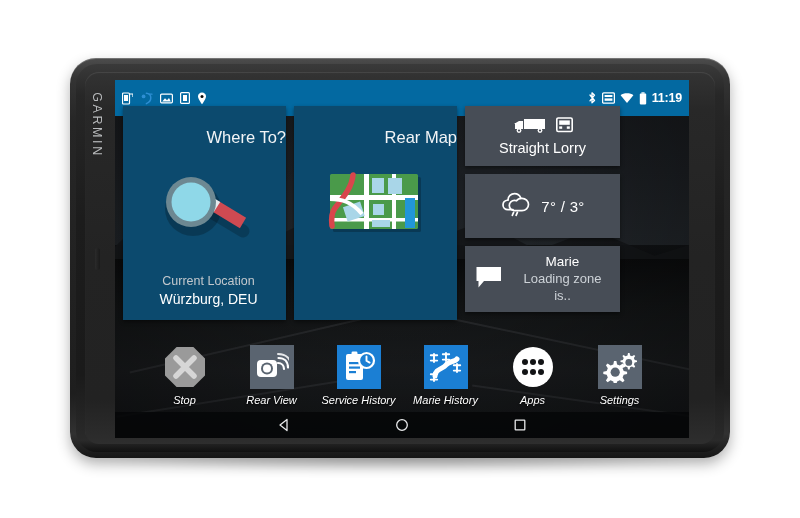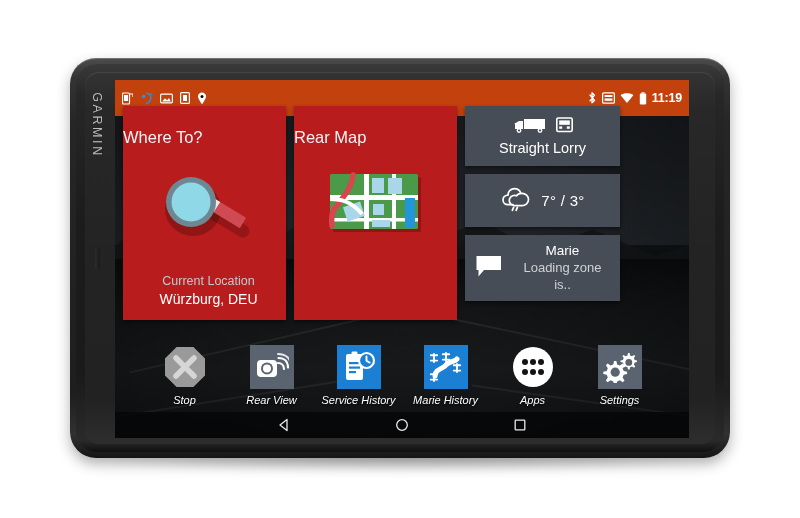--- a/index.html
+++ b/index.html
@@ -115,21 +115,21 @@
   .lane-d { left: 62%; top: 90%; width: 44%; height: 2px; transform: rotate(8deg); }
   .wall-vignette {
     position: absolute; inset: 0;
     background: radial-gradient(ellipse at 50% 42%, rgba(0,0,0,0) 30%, rgba(0,0,0,0.38) 100%);
   }
 
   
   .status-bar {
     position: absolute; left: 0; top: 0;
     width: 100%; height: 36px;
-    background: #c2410c;
+    background: #0369a1;
     display: flex; align-items: center;
     padding: 0 7px;
     box-sizing: border-box;
   }
   .status-left { display: flex; align-items: center; gap: 7px; }
   .status-right { margin-left: auto; display: flex; align-items: center; gap: 5px; }
   .sicon { display: inline-flex; align-items: center; justify-content: center; }
   .clock {
     color: #ffffff; font-size: 12.5px; font-weight: 700;
     font-family: "Liberation Sans", sans-serif; letter-spacing: -0.2px;
@@ -137,23 +137,23 @@
 
   
   .home {
     position: absolute; left: 0; top: 22px; right: 0; bottom: 0;
   }
   .tile-row {
     position: absolute; left: 8px; top: 4px;
     display: flex; gap: 8px;
   }
   .tile {
-    background: #b91c1c;
+    background: #0c4a6e;
     box-shadow: 0 2px 4px rgba(0,0,0,0.45);
-    display: flex; flex-direction: column; align-items: flex-start;
+    display: flex; flex-direction: column; align-items: flex-end;
   }
   .tile-primary {
     width: 163px; height: 214px;
     justify-content: flex-start;
     padding-top: 22px;
     box-sizing: border-box;
     position: relative;
   }
   .tile-title {
     color: #f2f4f6; font-size: 16.5px; font-weight: 400;
@@ -171,21 +171,21 @@
   .tile-sub .l2 { color: #ffffff; font-size: 14px; display: block; }
 
   .widget-col { display: flex; flex-direction: column; gap: 8px; }
   .widget {
     width: 155px; background: #474d56;
     box-shadow: 0 2px 4px rgba(0,0,0,0.45);
     display: flex; flex-direction: column;
     align-items: center; justify-content: center;
   }
   .w-vehicle { height: 60px; gap: 2px; }
-  .w-weather { height: 53px; }
+  .w-weather { height: 64px; }
   .w-message { height: 66px; }
   .w-label { color: #ffffff; font-size: 14.5px; font-family: "Liberation Sans", sans-serif; }
   .w-row { display: flex; align-items: center; justify-content: center; gap: 9px; }
   .temp-text { color: #ffffff; font-size: 15px; letter-spacing: 0.3px; }
   .msg-wrap { display: flex; align-items: center; gap: 10px; padding: 0 10px; width: 100%; box-sizing: border-box; }
   .msg-text { flex: 1; text-align: center; line-height: 1.3; }
   .msg-name { color: #ffffff; font-size: 13.5px; display: block; }
   .msg-body { color: #cdd2d7; font-size: 13px; display: block; }
 
   

